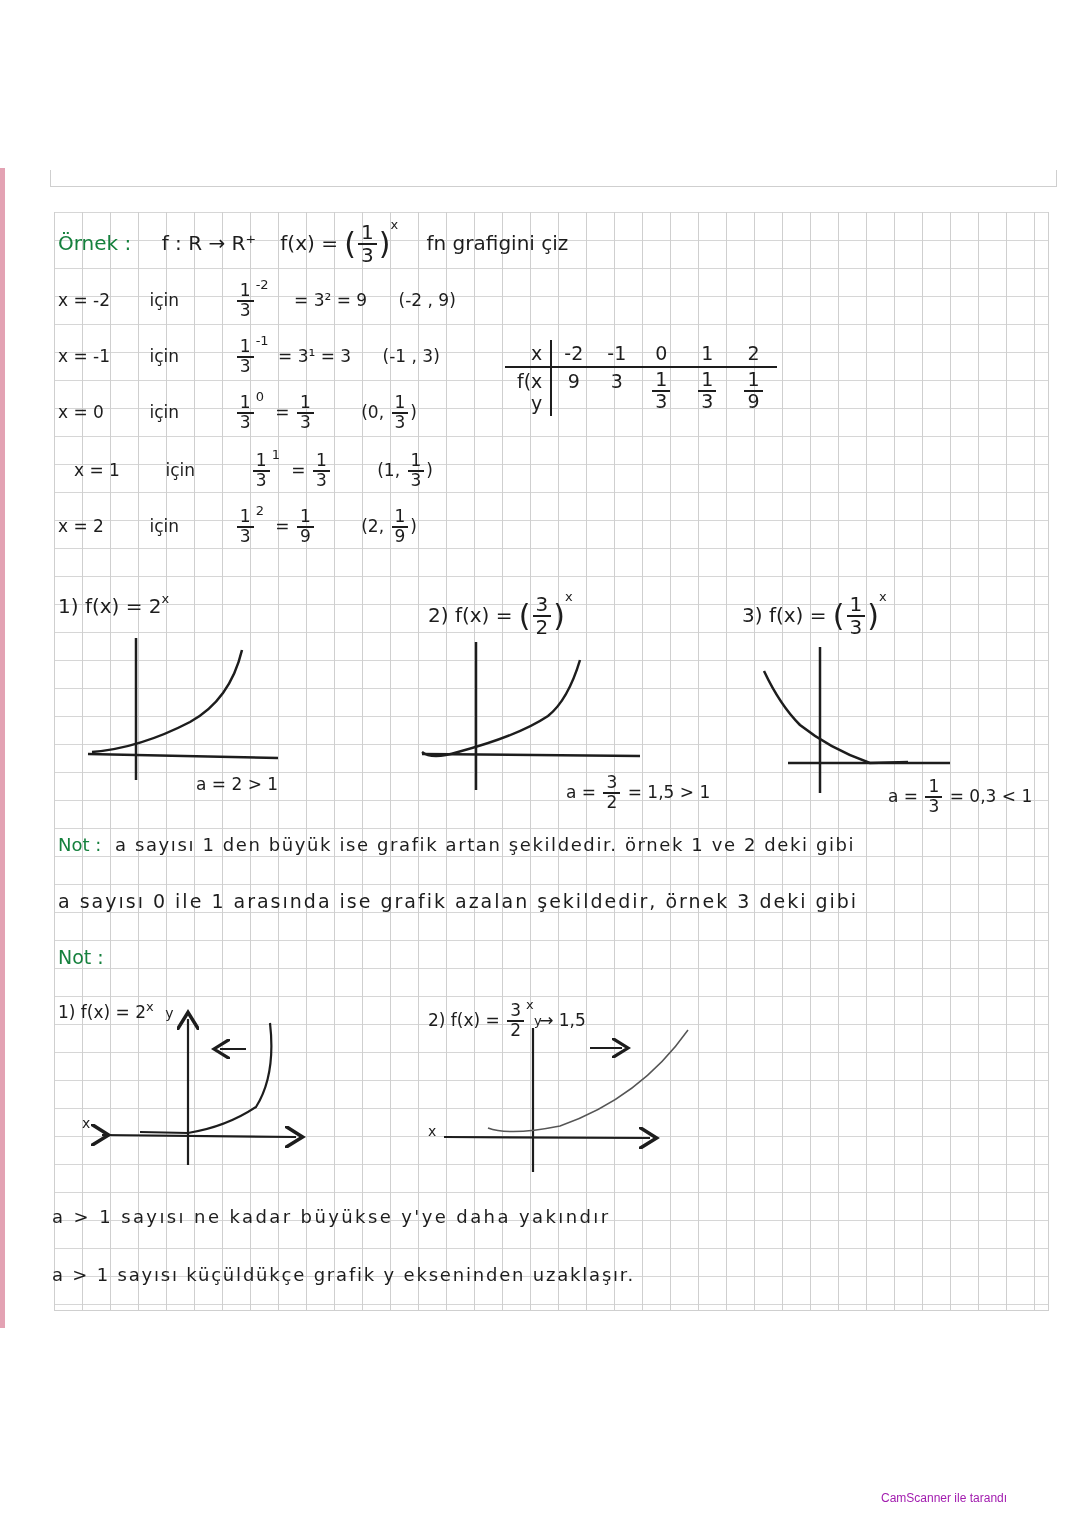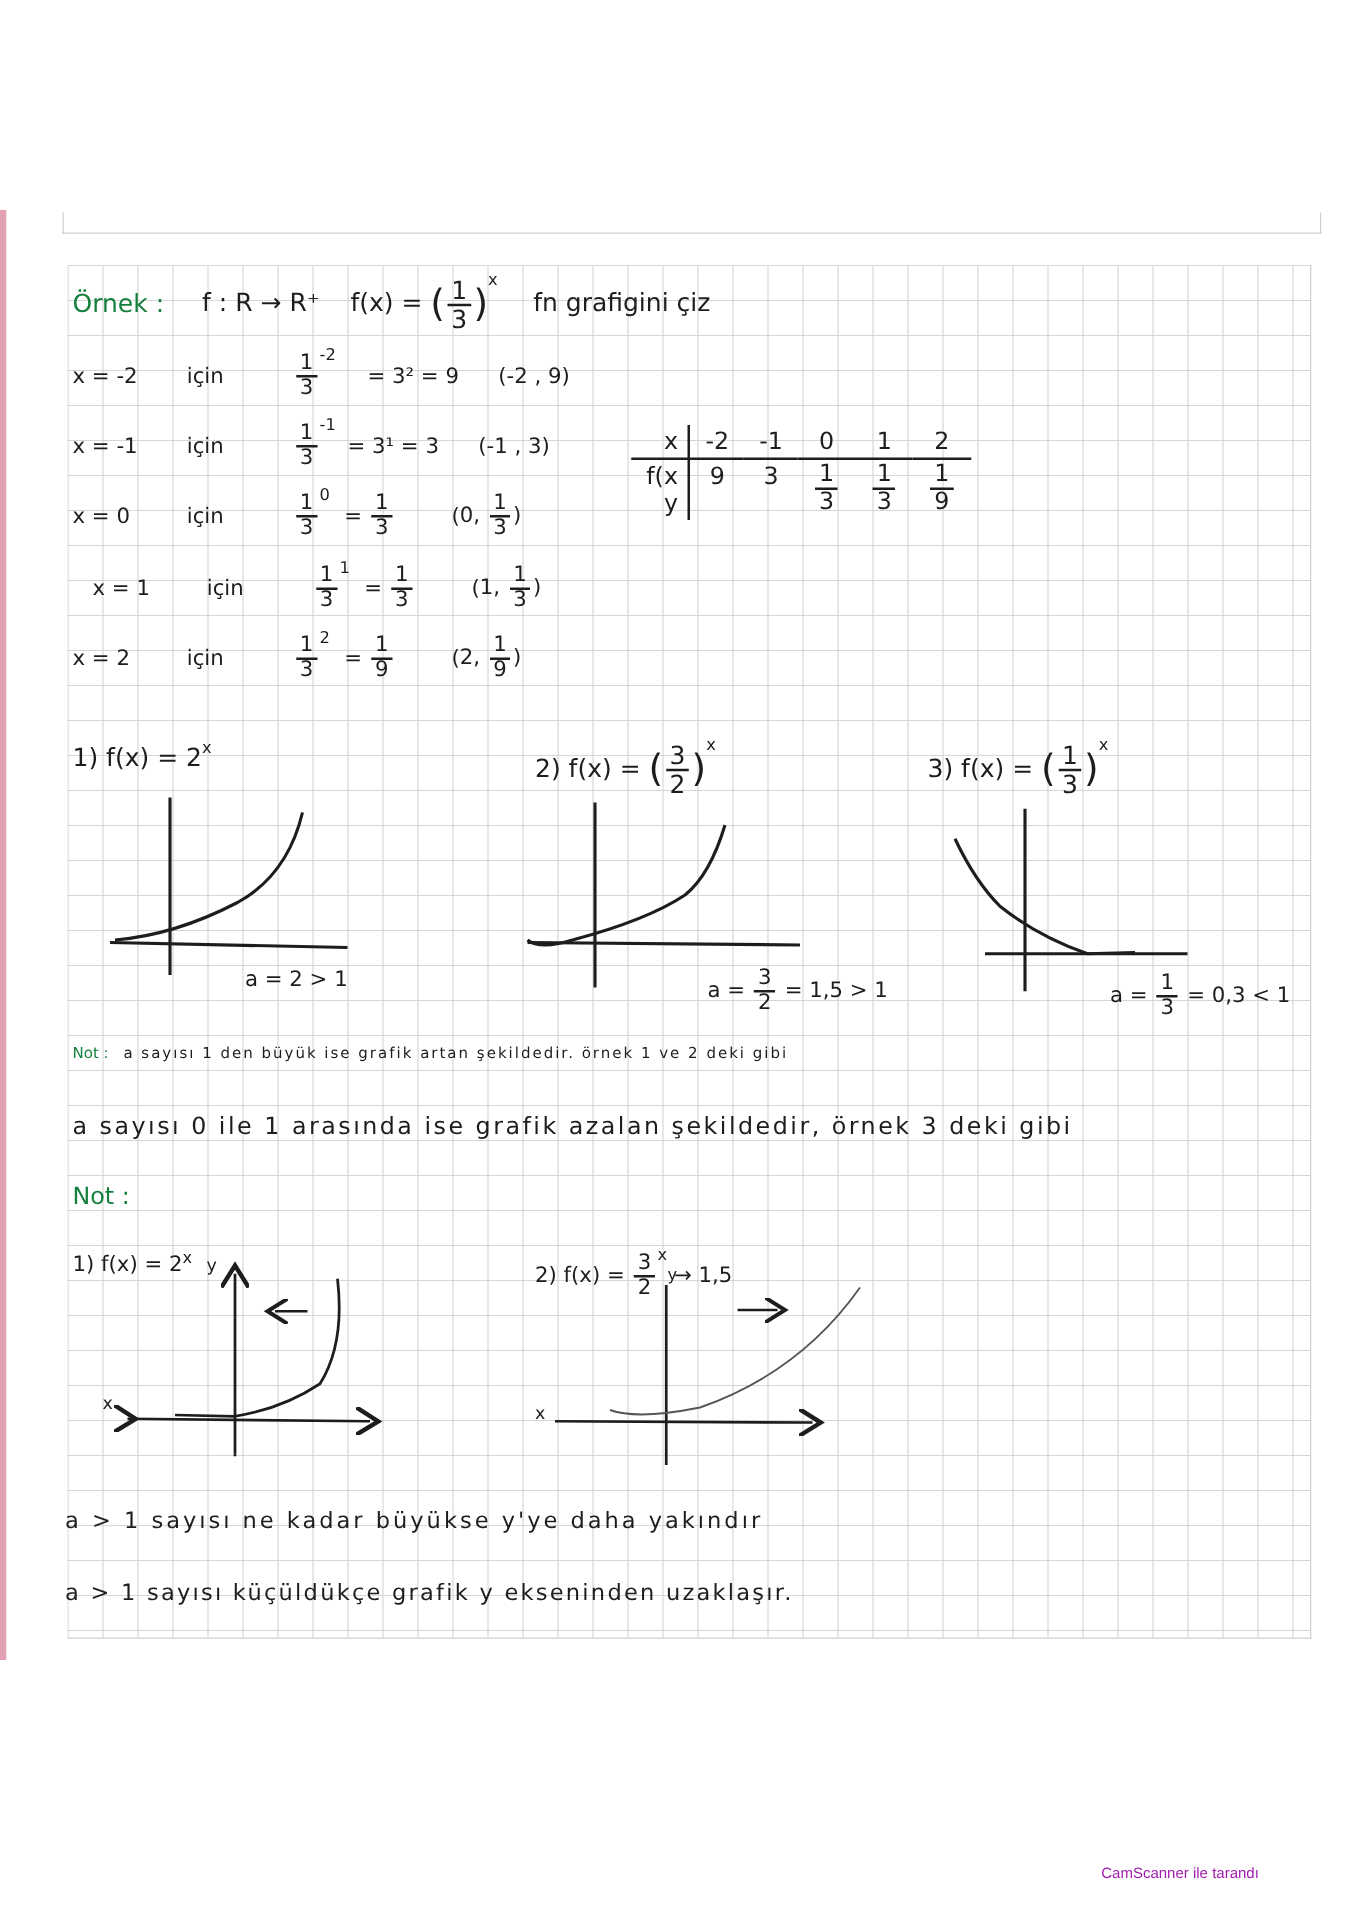--- a/index.html
+++ b/index.html
@@ -227,21 +227,21 @@
 </div>
 <div class="hw sm" style="left:888px; top:778px;">
   <span>a =</span>
   <span class="frac">
       <span class="num">1</span>
       <span>3</span>
     </span>
   <span>= 0,3 &lt; 1</span>
 </div>
 
-<div class="hw" style="left:58px; top:836px; font-size:12px;">
+<div class="hw" style="left:58px; top:836px; font-size:18px;">
   <span class="green">Not :</span>
   <span style="margin-left:8px; letter-spacing:1.6px;">a sayısı 1 den büyük ise grafik artan şekildedir. örnek 1 ve 2 deki gibi</span>
 </div>
 <div class="hw" style="left:58px; top:892px; font-size:19px; letter-spacing:2px;">a sayısı 0 ile 1 arasında ise grafik azalan şekildedir, örnek 3 deki gibi</div>
 
 <div class="hw green" style="left:58px; top:948px; font-size:19px;">Not :</div>
 
 <div class="hw sm" style="left:58px; top:1004px;">
   <span>1) f(x) = 2</span><span class="sup">x</span>
   <span style="margin-left:6px; font-size:14px;">y</span>

